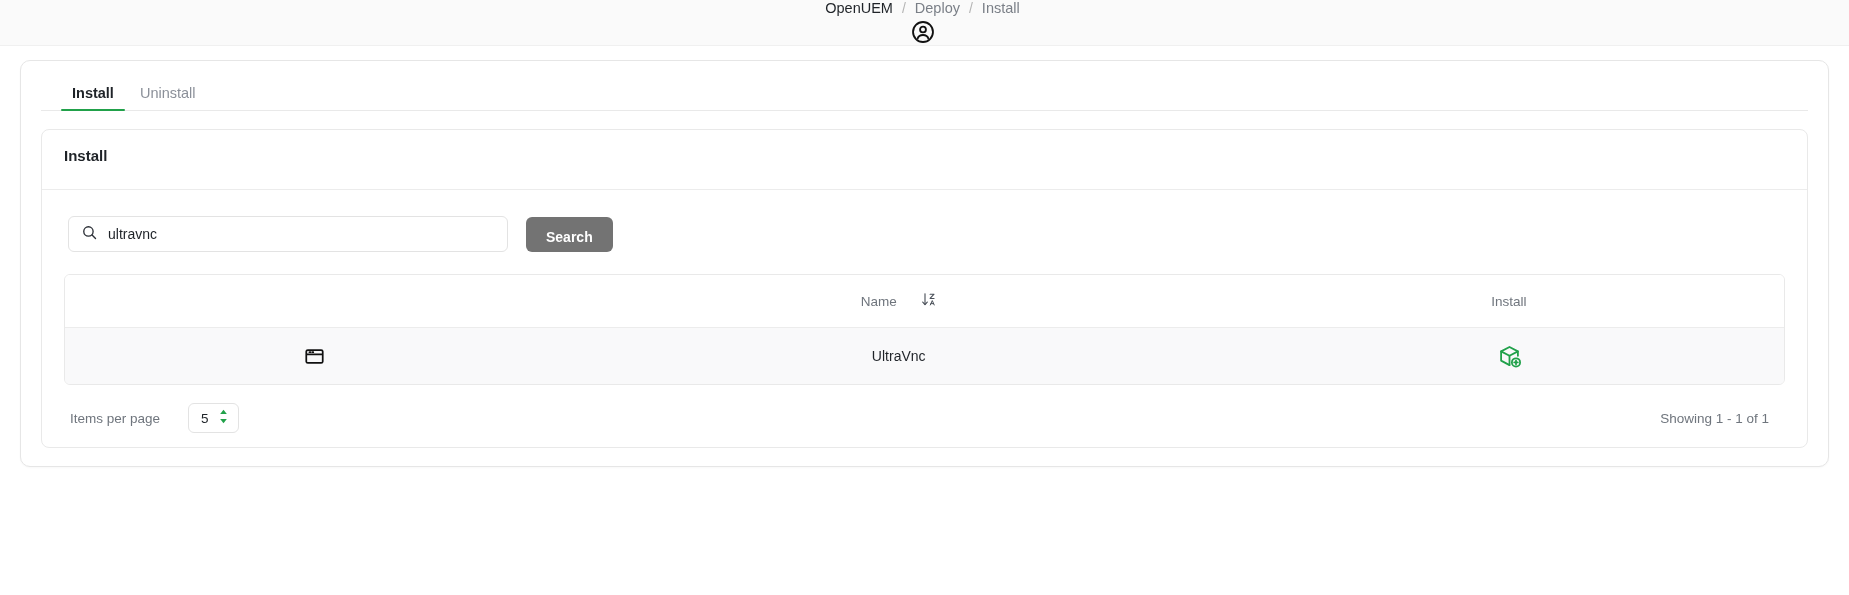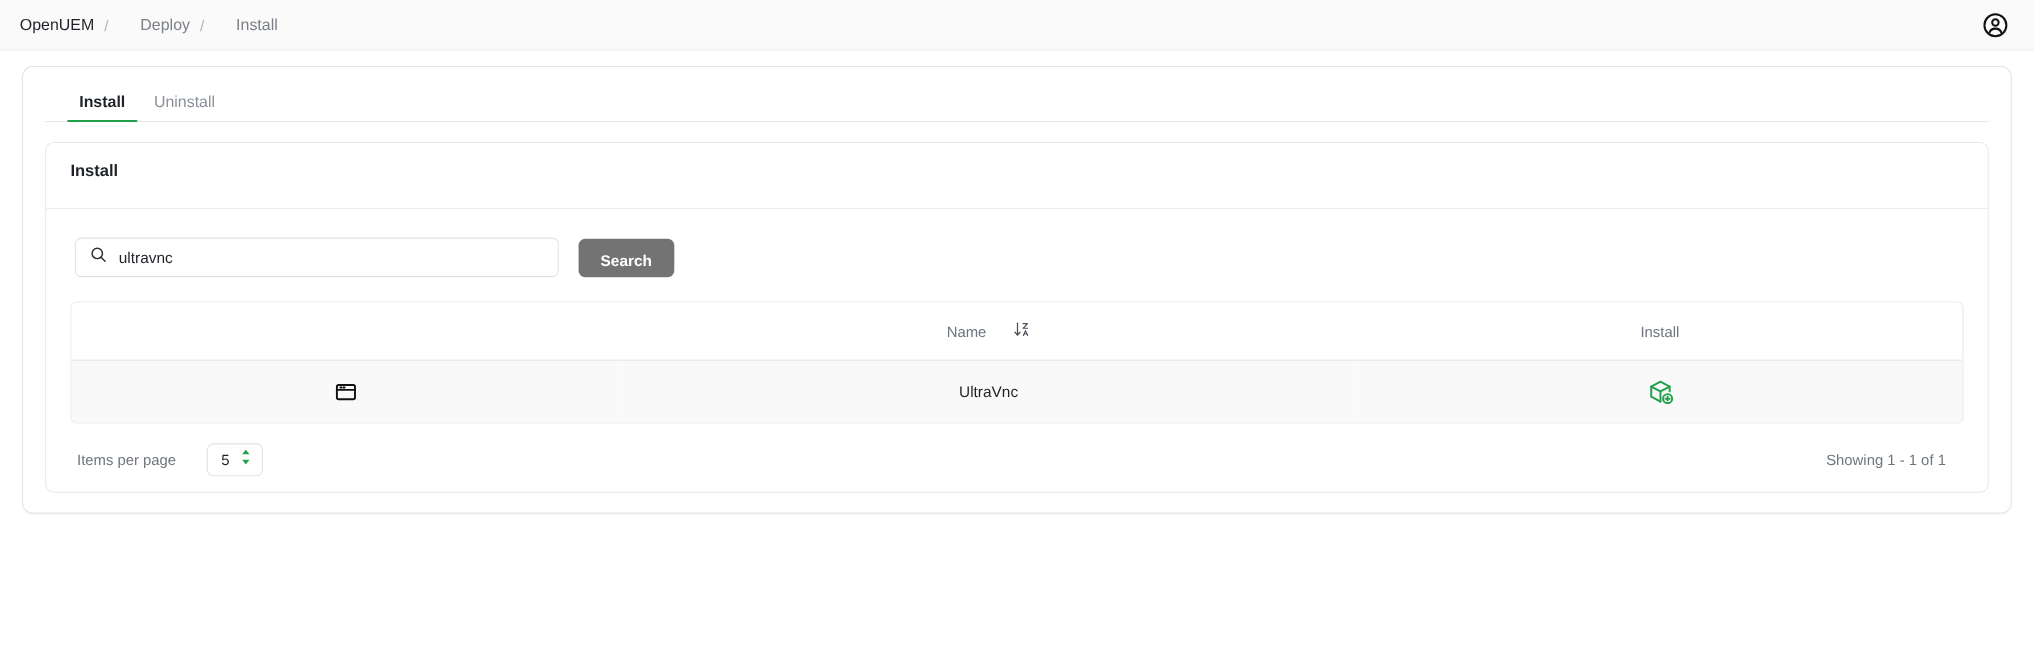--- a/index.html
+++ b/index.html
@@ -17,38 +17,38 @@
   }
 
   
   .topbar {
     height: 46px;
     background: #fafafa;
     display: flex;
     align-items: center;
     padding: 0 22px 0 18px;
     border-bottom: 1px solid #f0f0f0;
+    flex-direction: column;
   }
   .breadcrumb {
     display: flex;
     align-items: center;
     font-size: 14.5px;
     gap: 9px;
   }
   .crumb-root {
     color: #1f2328;
     font-weight: 400;
   }
   .crumb-sep {
     color: #b5b5b5;
     font-size: 14px;
   }
   .crumb {
     color: #7a7f87;
-    margin-left: 20px;
   }
   .topbar-spacer { flex: 1 1 auto; }
   .account-icon {
     width: 26px;
     height: 26px;
     display: block;
     color: #111111;
   }
 
   

